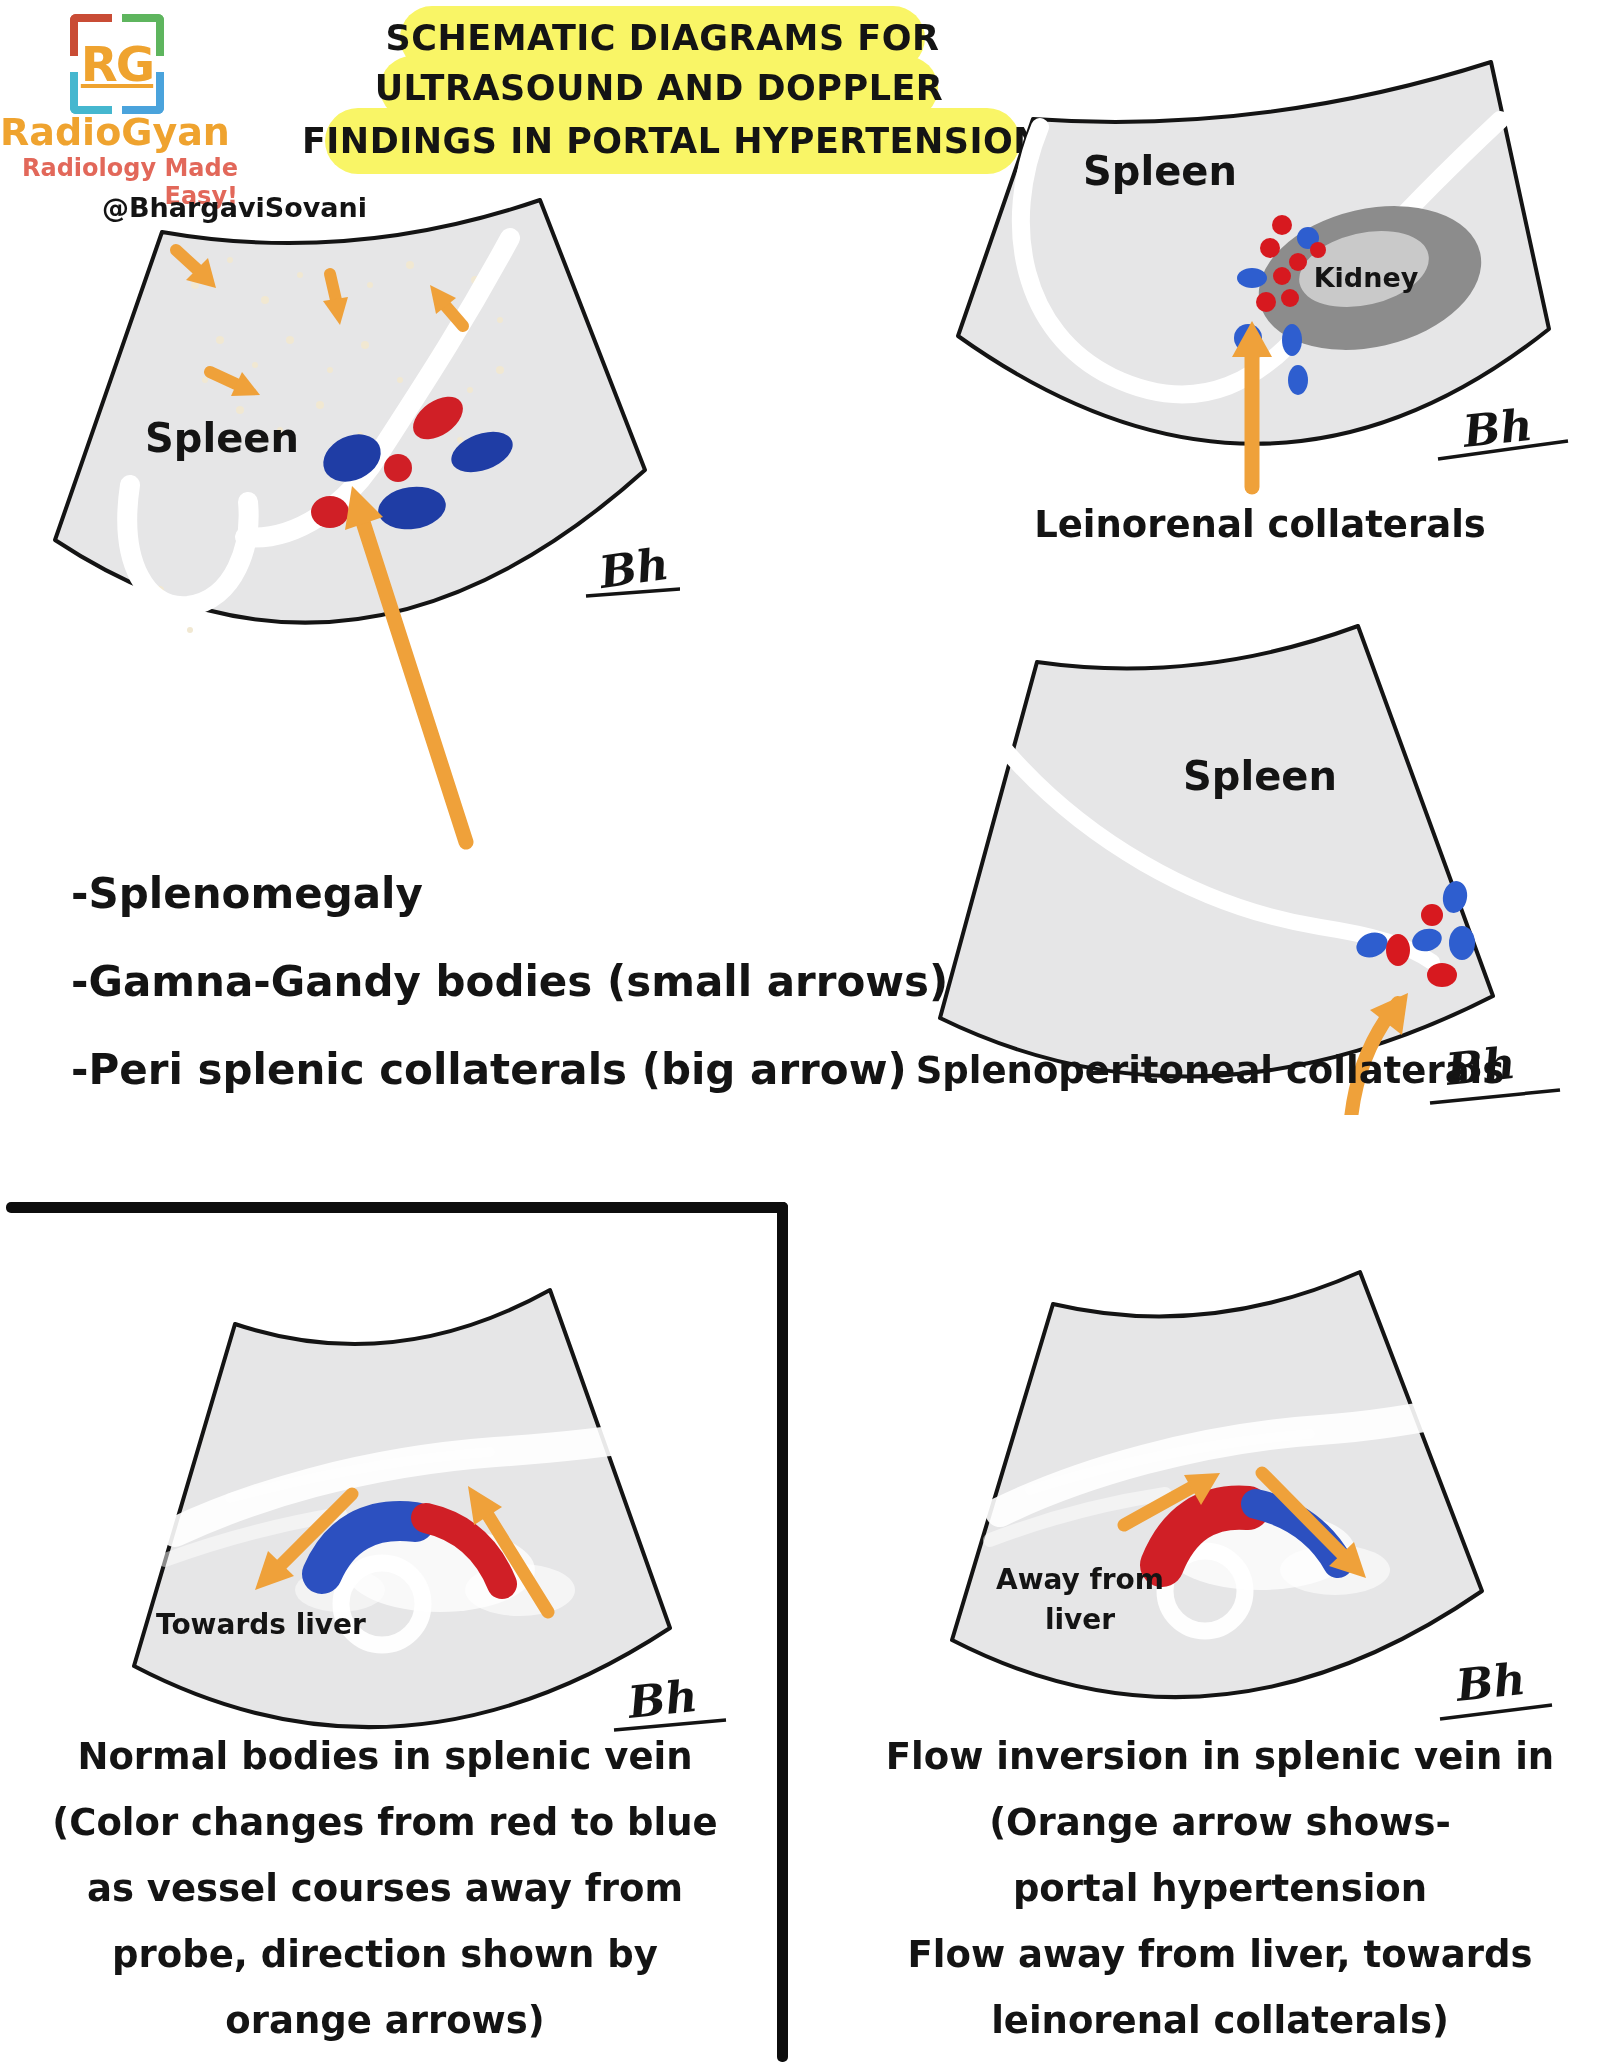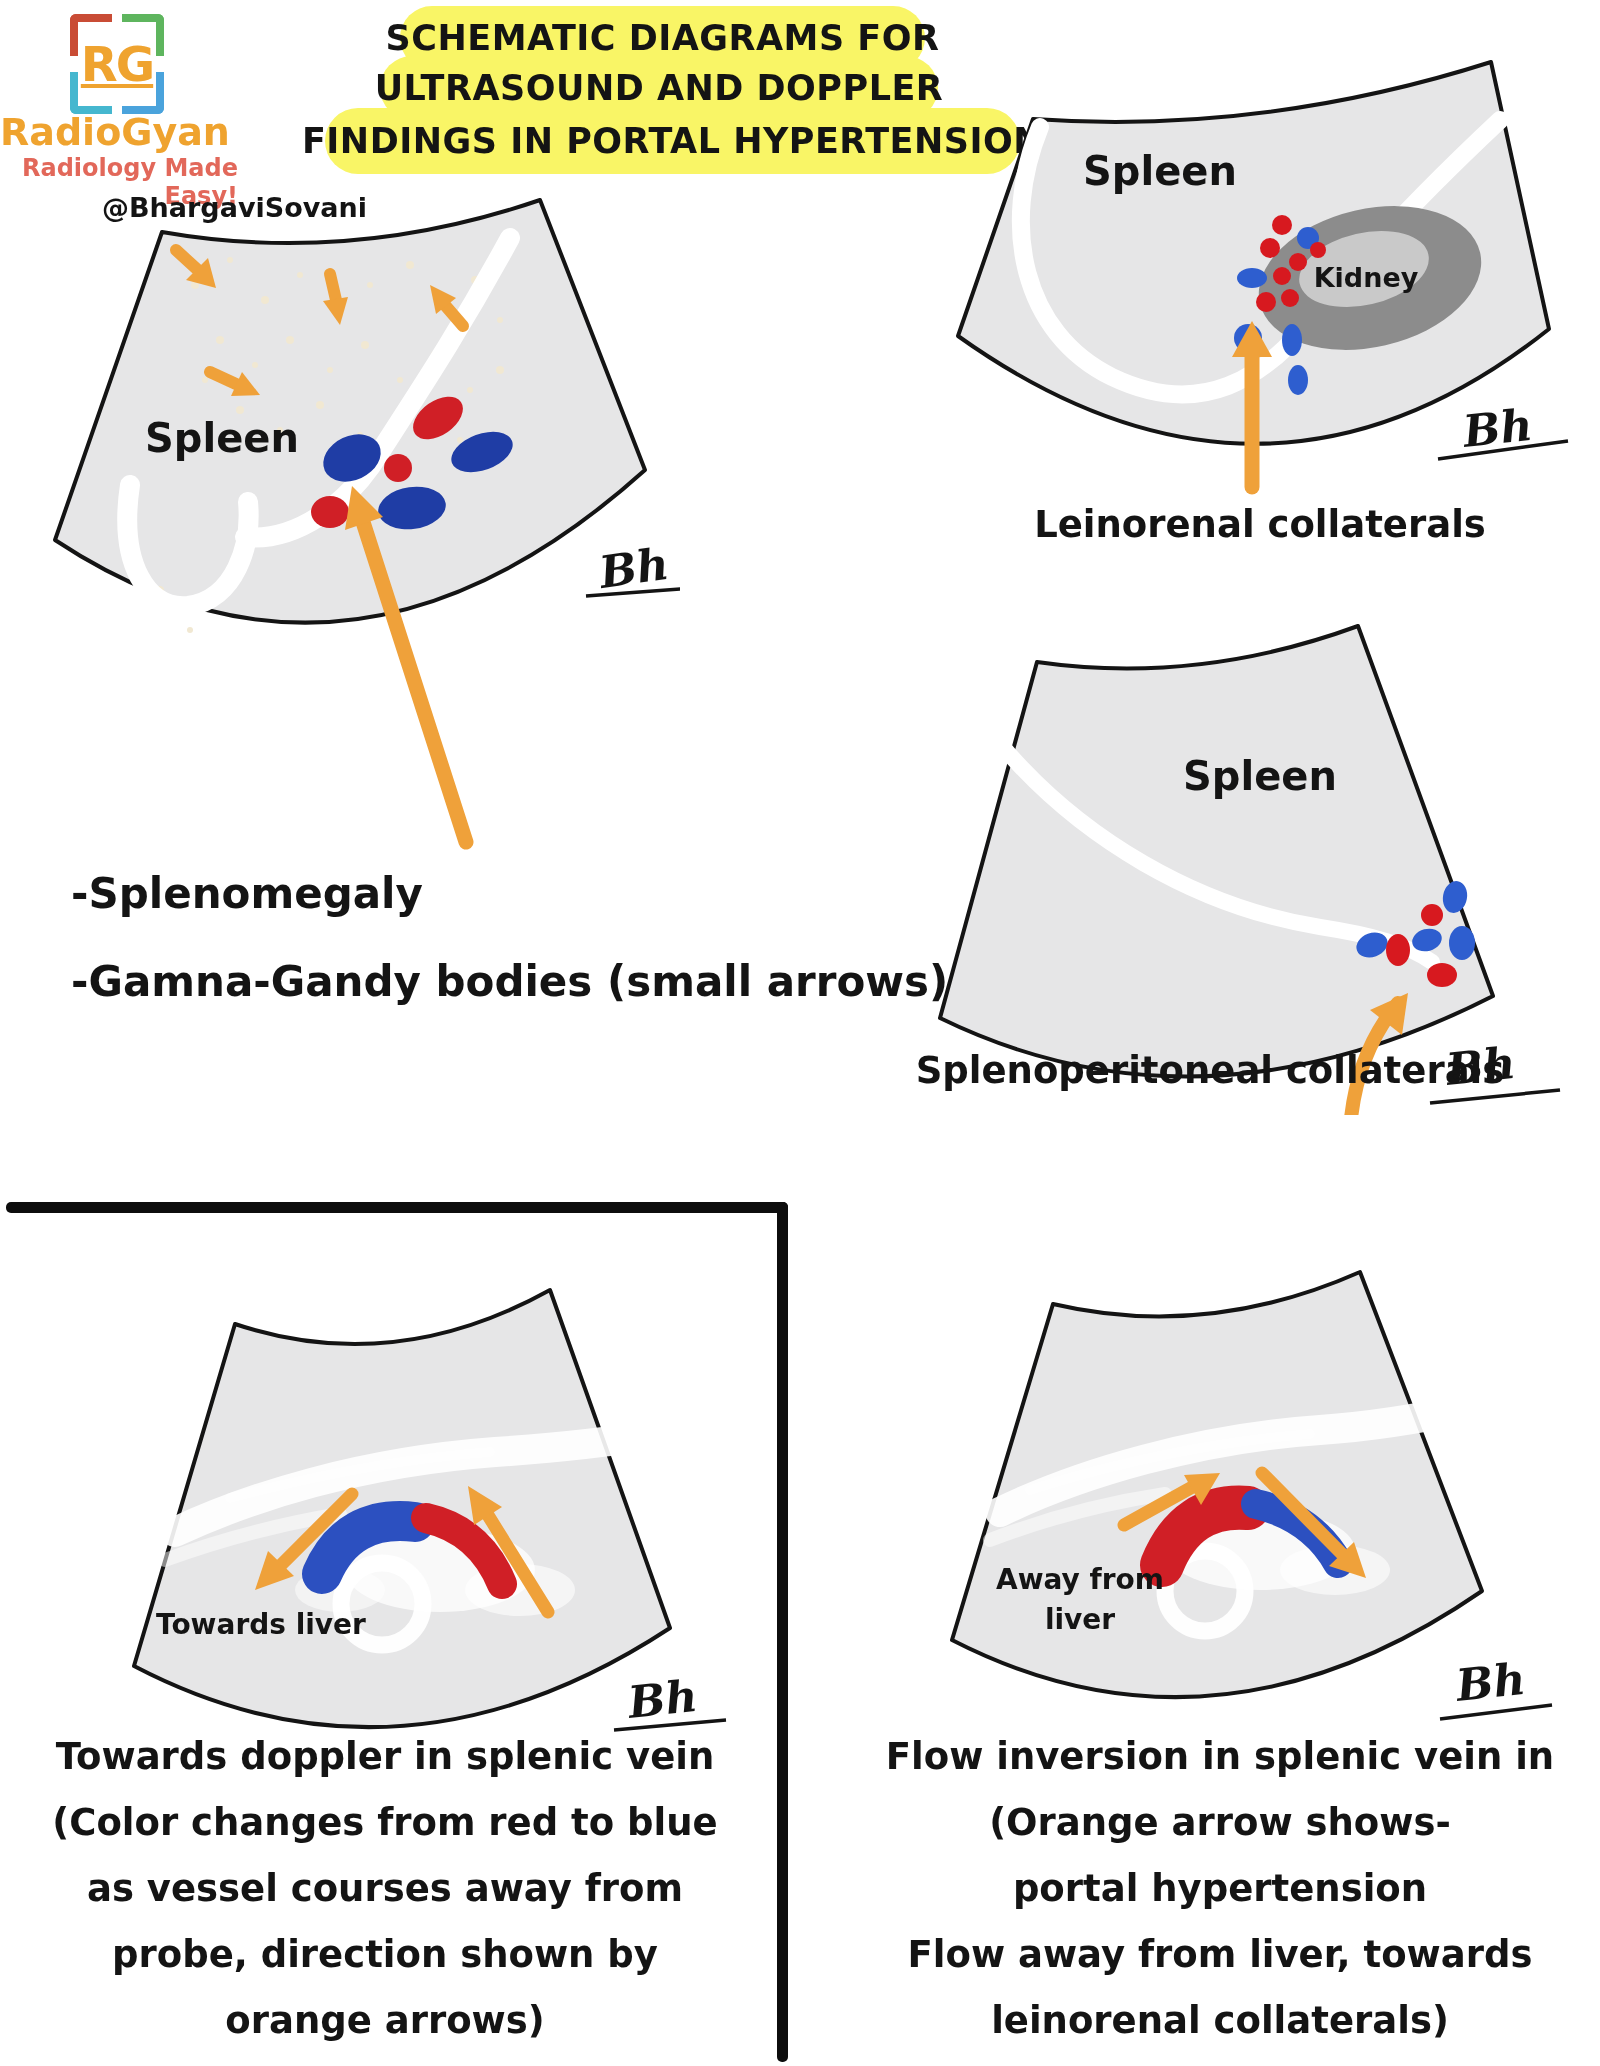--- a/index.html
+++ b/index.html
@@ -109,20 +109,21 @@
     <text x="115" y="262" font-size="40">Spleen</text>
     <g>
       <text class="sig" x="572" y="398" transform="rotate(-8 572 398)">Bh</text>
       <line x1="556" y1="406" x2="662" y2="398" stroke="#141414" stroke-width="3.5"></line>
     </g>
   </svg>
 
   <div class="abs" style="left:35px;top:850px;width:740px;margin-left:36px;">
     <div class="notes-line">-Splenomegaly</div>
     <div class="notes-line">-Gamna-Gandy bodies (small arrows)</div>
+    <div class="notes-line">-Peri splenic collaterals (big arrow)</div>
   </div>
 
   <svg class="abs" style="left:920px;top:35px;" width="660" height="510" viewBox="0 0 660 510">
     <path d="M113,84 Q342,100 571,27 L629,294 Q345,520 38,301 Z" fill="#e6e6e7" stroke="#141414" stroke-width="4" stroke-linejoin="round"></path>
     <path d="M120,92 C80,190 102,298 192,342 C282,385 345,342 393,283 C435,230 500,160 580,85" fill="none" stroke="#ffffff" stroke-width="18" stroke-linecap="round"></path>
     <g>
       <ellipse cx="450" cy="243" rx="113" ry="69" fill="#8c8c8c" transform="rotate(-13 450 243)"></ellipse>
       <ellipse cx="444" cy="234" rx="66" ry="36" fill="#c9c9c9" transform="rotate(-13 444 234)"></ellipse>
     </g>
     <text x="446" y="252" font-size="27" text-anchor="middle">Kidney</text>
@@ -200,21 +201,21 @@
       <line x1="458" y1="352" x2="396" y2="252" stroke="#efa13a" stroke-width="13" stroke-linecap="round"></line>
       <polygon points="378,226 412,247 384,265" fill="#efa13a"></polygon>
     </g>
     <text x="66" y="374" font-size="28">Towards liver</text>
     <g>
       <text class="sig" x="540" y="458" transform="rotate(-6 540 458)">Bh</text>
       <line x1="524" y1="470" x2="636" y2="460" stroke="#141414" stroke-width="3.5"></line>
     </g>
   </svg>
   <div class="abs" style="left:30px;top:1724px;width:710px;">
-    <div class="cap-line">Towards doppler in splenic vein</div>
+    <div class="cap-line">Normal bodies in splenic vein</div>
     <div class="cap-line">(Color changes from red to blue</div>
     <div class="cap-line">as vessel courses away from</div>
     <div class="cap-line">probe, direction shown by</div>
     <div class="cap-line">orange arrows)</div>
   </div>
 
   <svg class="abs" style="left:900px;top:1245px;" width="660" height="500" viewBox="0 0 660 500">
     <path d="M153,59 Q306,95 460,27 L582,346 Q315,530 52,395 Z" fill="#e6e6e7" stroke="#141414" stroke-width="4" stroke-linejoin="round"></path>
     <g stroke="#ffffff" fill="none" stroke-linecap="round">
       <path d="M100,267 C180,228 300,193 420,185 C478,181 528,172 574,162" stroke-width="30" opacity="0.9"></path>

